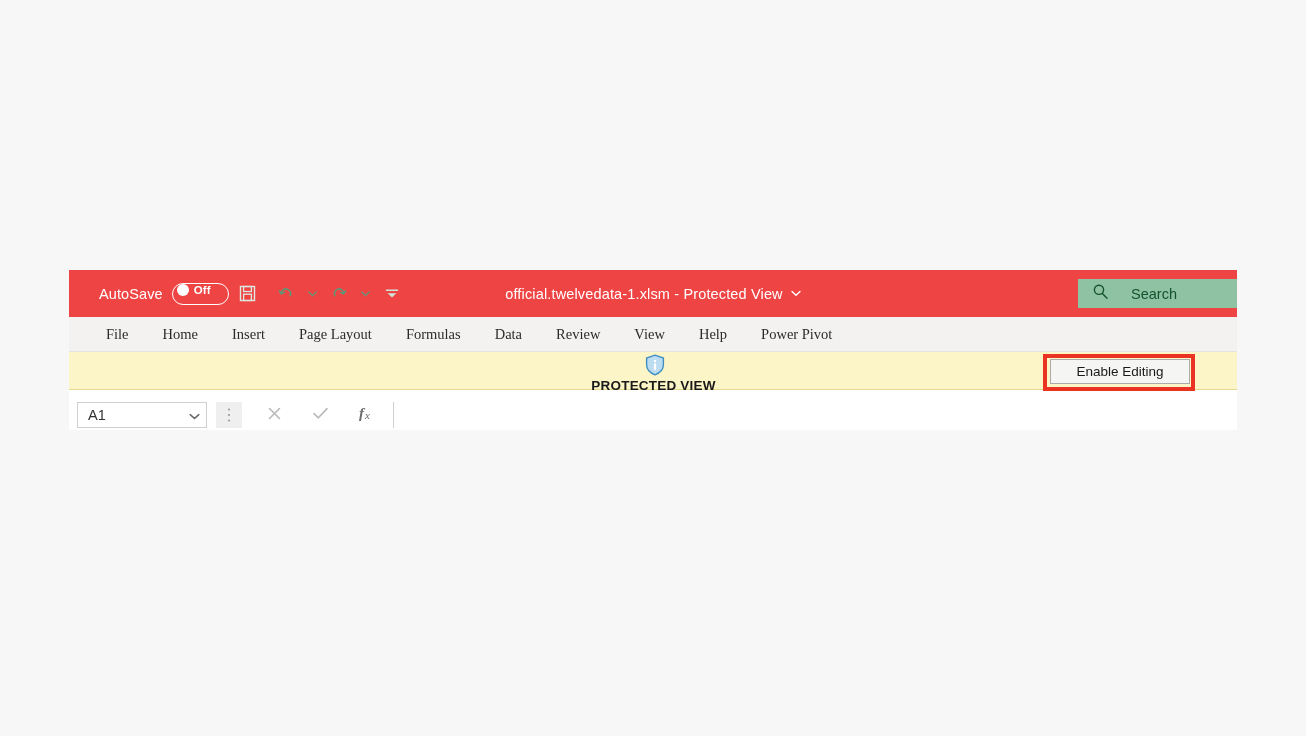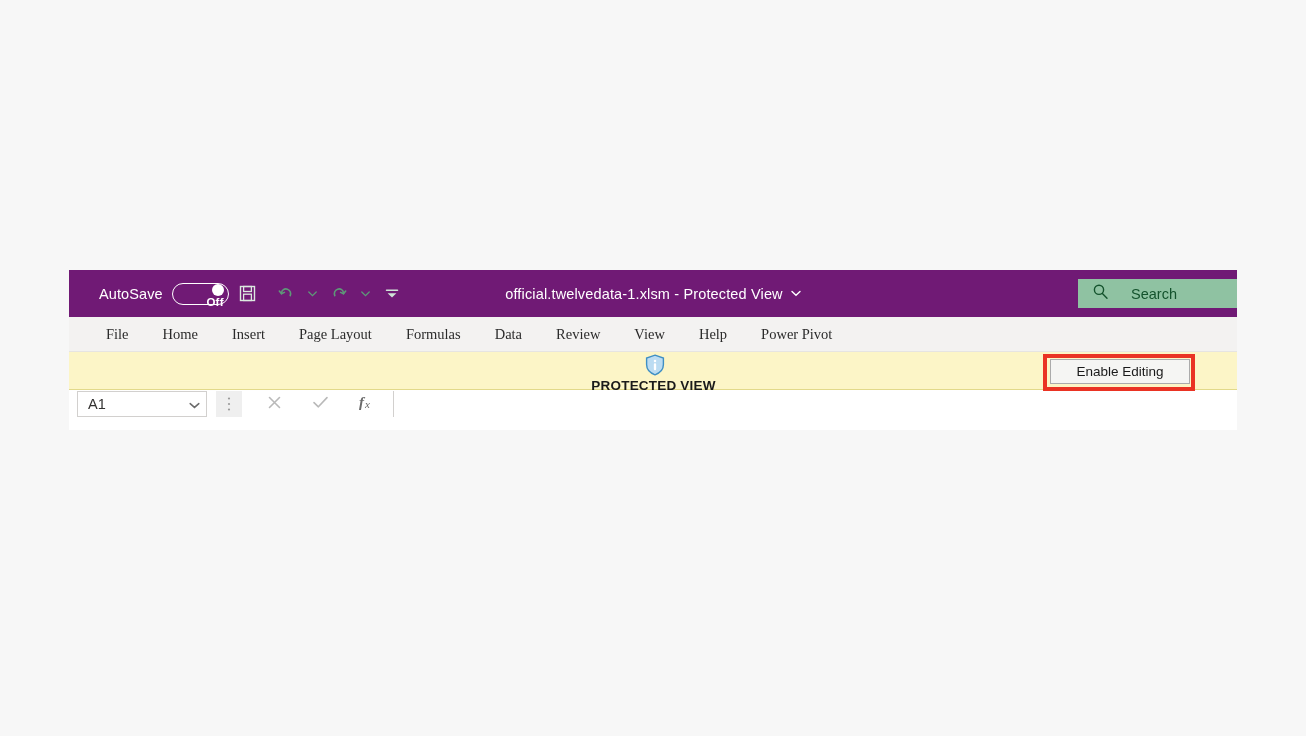--- a/index.html
+++ b/index.html
@@ -23,21 +23,21 @@
     width: 1168px;
     height: 160px;
     overflow: hidden;
     background: #ffffff;
   }
 
   
   .title-bar {
     position: relative;
     height: 47px;
-    background: #701a75;
+    background: #ef4444;
     display: flex;
     align-items: center;
   }
   .qat {
     display: flex;
     align-items: center;
     height: 100%;
     padding-left: 30px;
     gap: 0px;
   }
@@ -47,24 +47,24 @@
     letter-spacing: .1px;
     margin-right: 9px;
     white-space: nowrap;
   }
   .autosave-toggle {
     width: 57px;
     height: 22px;
     border: 1.6px solid #ffffff;
     border-radius: 11px;
     display: flex;
-    align-items: flex-end;
+    align-items: flex-start;
     padding: 0 4px;
     box-sizing: border-box;
-    flex-direction: column;
+    gap: 5px;
   }
   .autosave-knob {
     width: 12px;
     height: 12px;
     border-radius: 50%;
     background: #ffffff;
     flex: none;
   }
   .autosave-state {
     color: #ffffff;
@@ -199,21 +199,21 @@
     font-size: 13.5px;
     color: #1a1a1a;
     box-sizing: border-box;
   }
 
   
   .formula-bar {
     height: 38px;
     background: #ffffff;
     display: flex;
-    align-items: flex-start;
+    align-items: flex-end;
     padding: 0 0 0 8px;
     box-sizing: border-box;
     border-top: 1px solid #ffffff;
   }
   .name-box {
     width: 130px;
     height: 26px;
     background: #ffffff;
     border: 1px solid #d2d0ce;
     display: flex;

